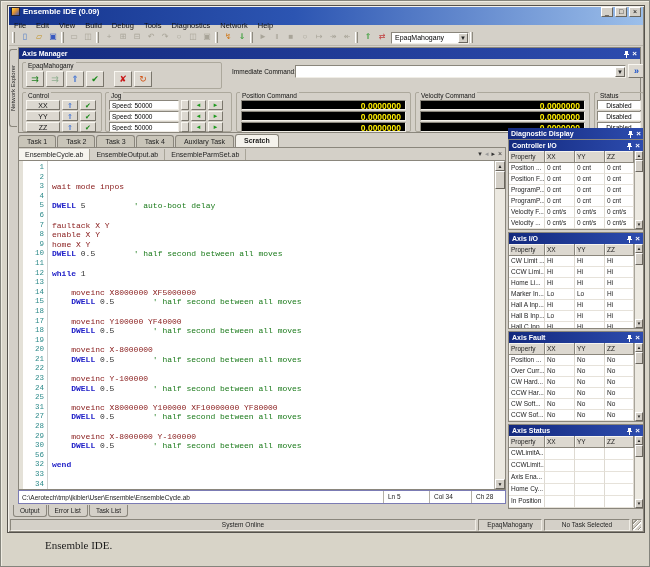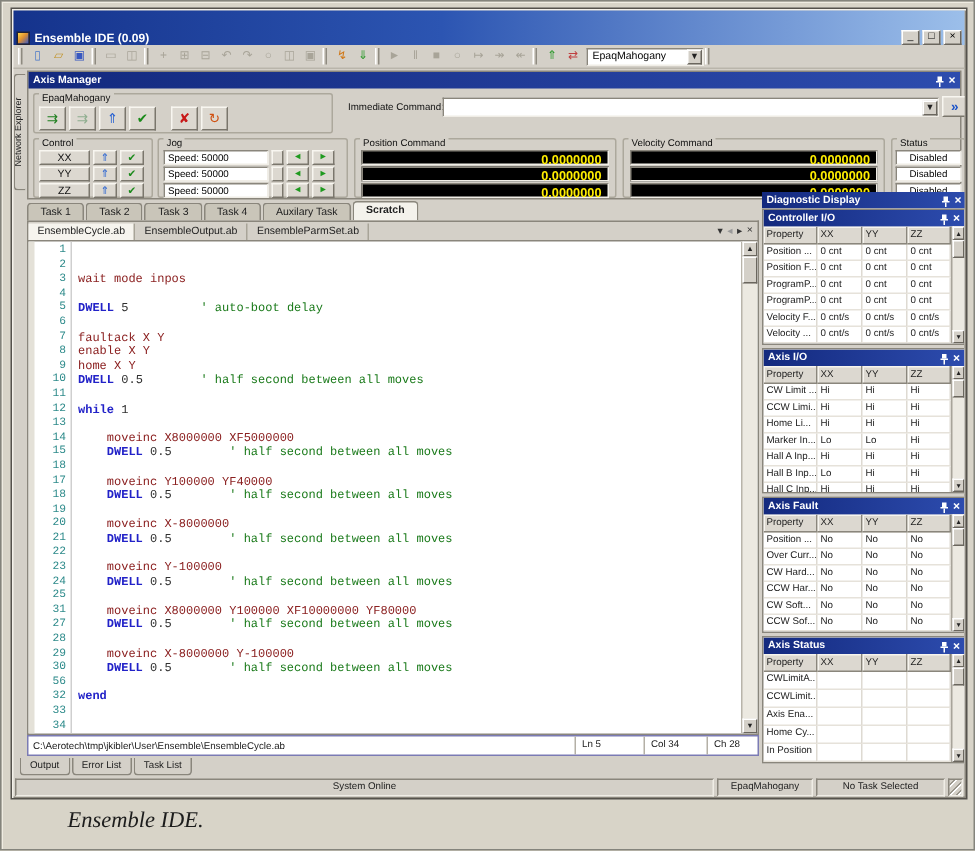--- a/index.html
+++ b/index.html
@@ -2,23 +2,23 @@
 <html><head>
 <meta charset="utf-8">
 <style>
   html,body{margin:0;padding:0;background:#b0aca0;}
   *{box-sizing:border-box;}
   .fig{position:relative;width:650px;height:567px;background:#d8d4c8;border:1px solid #84847c;
        box-shadow:inset 1px 1px 0 #efece2;font-family:"Liberation Sans",sans-serif;overflow:hidden;}
   .win{position:absolute;left:6px;top:4px;width:638px;height:528px;background:#d4d0c8;
        border:1px solid #55524c;box-shadow:inset 1px 1px 0 #f4f1ea, inset -1px -1px 0 #8a867c;}
   
-  .titlebar{position:absolute;left:1px;top:1px;right:1px;height:23px;
+  .titlebar{position:absolute;left:1px;top:1px;right:1px;height:18px;
        background:linear-gradient(90deg,#15338c 0%,#2c55b2 45%,#9cbfea 100%);
-       color:#fff;display:flex;align-items:flex-end;padding:0 2px;}
+       color:#fff;display:flex;align-items:flex-start;padding:0 2px;}
   .title-icon{width:9px;height:9px;background:linear-gradient(135deg,#ffd84a 0%,#e09030 45%,#3a58c0 100%);
        border:1px solid #223;margin-right:3px;flex:none;}
   .title-text{font-size:8px;font-weight:bold;flex:1;white-space:nowrap;}
   .win-btn{width:12px;height:10px;background:#d4d0c8;border:1px solid;border-color:#fff #6a665e #6a665e #fff;
        font-size:7px;line-height:8px;text-align:center;color:#000;margin-left:2px;flex:none;}
   
   .menubar{position:absolute;left:1px;top:14px;right:1px;height:10px;display:flex;align-items:center;font-size:7.5px;color:#111;}
   .menu-item{padding:0 5px;white-space:nowrap;}
   .toolbar{position:absolute;left:1px;top:24px;right:1px;height:16px;display:flex;align-items:center;
        border-bottom:1px solid #b9b5ab;padding-left:2px;}
@@ -110,36 +110,47 @@
   .tsb{width:9px;flex:none;background:#ece9e1;border-left:1px solid #a8a49a;display:flex;flex-direction:column;}
   .tsb .sb-btn{height:9px;font-size:4.5px;line-height:8px;}
   .tsb .sb-thumb{height:12px;}
   
   .sbar{position:absolute;left:1px;right:1px;bottom:1px;height:13px;display:flex;gap:2px;padding:1px 1px 0 1px;}
   .sseg{border:1px solid;border-color:#8a867c #f0ede6 #f0ede6 #8a867c;font-size:6.5px;line-height:10px;
        text-align:center;color:#222;white-space:nowrap;overflow:hidden;}
   .sgrip{width:10px;background:
      repeating-linear-gradient(135deg,transparent 0 2px,#9a968c 2px 3px,#fff 3px 4px);}
   .caption{position:absolute;left:44px;top:538px;font-family:"Liberation Serif",serif;
-       font-style:italic;font-size:15px;color:#1c1c1c;}
+       font-size:11px;color:#1c1c1c;}
 </style>
 </head>
 <body>
 
 <div class="fig">
   <div class="win">
 
     <div class="titlebar">
       <span class="title-icon"></span>
       <span class="title-text">Ensemble IDE (0.09)</span>
       <span class="win-btn">_</span>
       <span class="win-btn">□</span>
       <span class="win-btn">×</span>
     </div>
 
+    <div class="menubar">
+        <div class="menu-item">File</div>
+        <div class="menu-item">Edit</div>
+        <div class="menu-item">View</div>
+        <div class="menu-item">Build</div>
+        <div class="menu-item">Debug</div>
+        <div class="menu-item">Tools</div>
+        <div class="menu-item">Diagnostics</div>
+        <div class="menu-item">Network</div>
+        <div class="menu-item">Help</div>
+      </div>
 
     <div class="toolbar">
         <div class="tb-grip"></div>
         <div class="tb-btn on" style="color: rgb(74, 120, 200);">▯</div>
         <div class="tb-btn on" style="color: rgb(192, 144, 32);">▱</div>
         <div class="tb-btn on" style="color: rgb(56, 88, 192);">▣</div>
         <div class="tb-grip"></div>
         <div class="tb-btn dim">▭</div>
         <div class="tb-btn dim">◫</div>
         <div class="tb-grip"></div>

